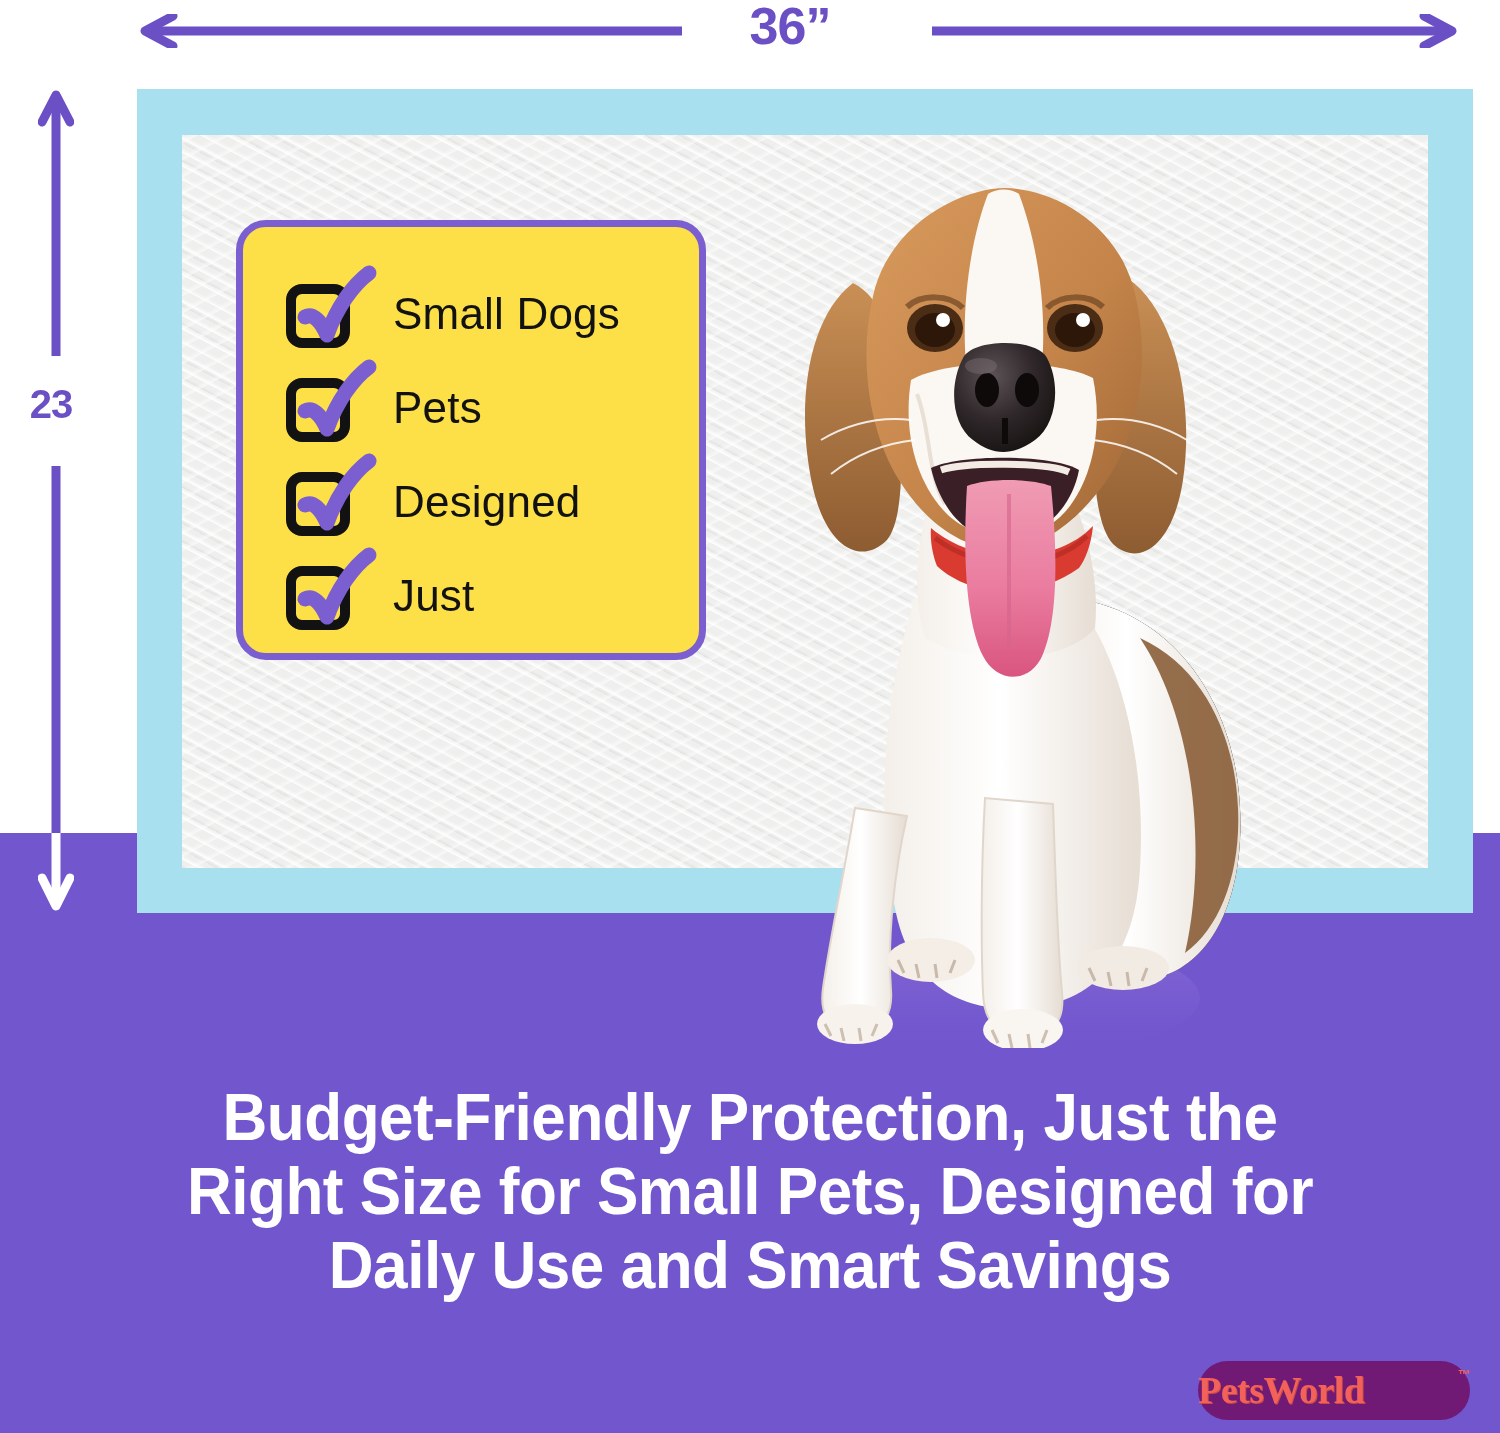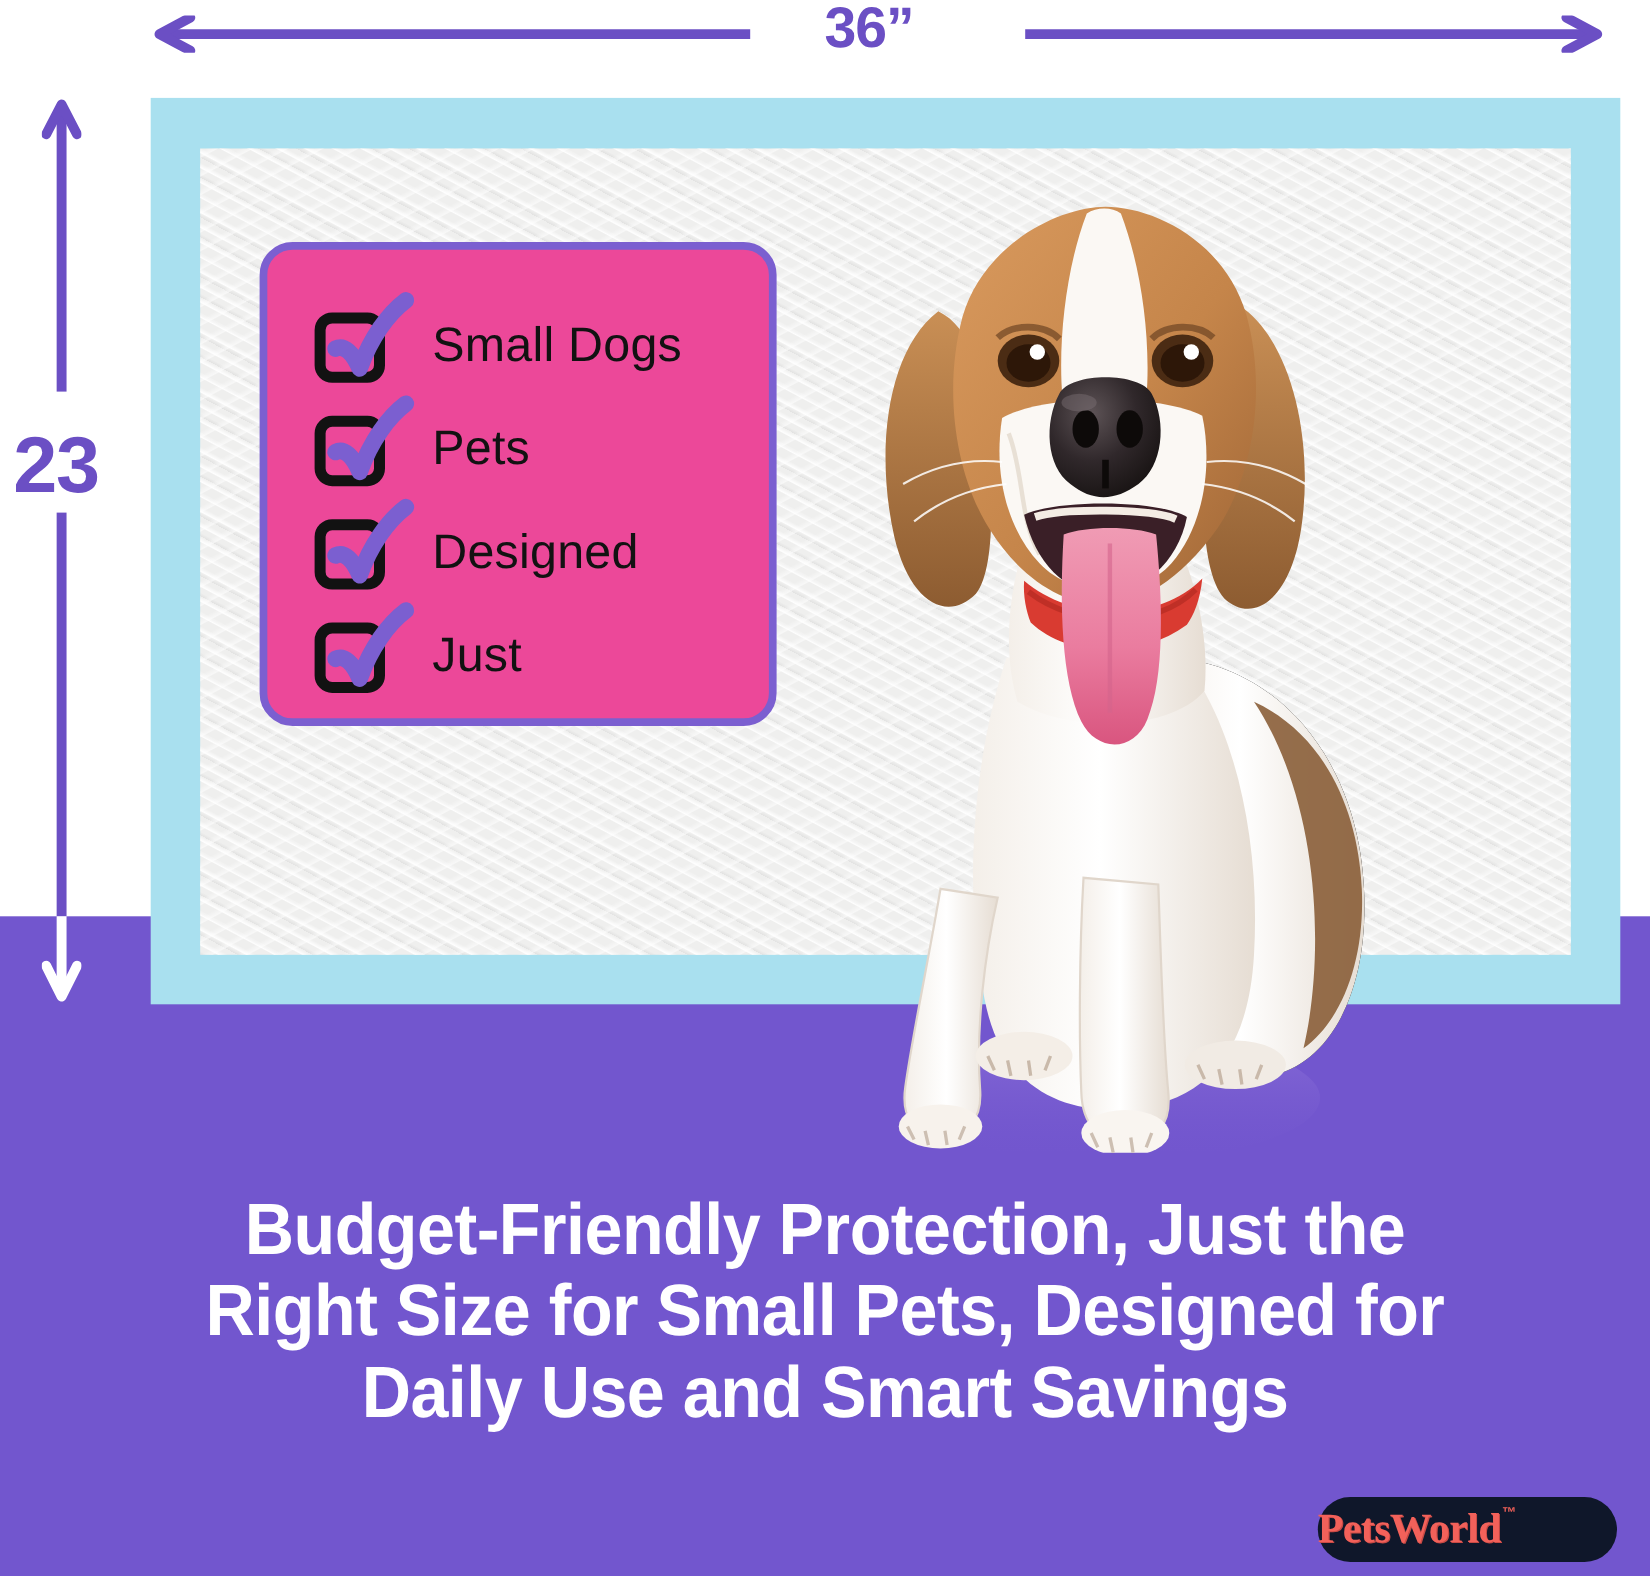--- a/index.html
+++ b/index.html
@@ -28,21 +28,21 @@
   .dim-label {
     position:absolute;
     color:#6B4FC4;
     font-weight:bold;
     letter-spacing:-1px;
   }
   #label-width {
     left:700px; top:-4px; font-size:52px; width:180px; text-align:center;
   }
   #label-height {
-    left:4px; top:382px; font-size:72px; width:94px; text-align:center;
+    left:4px; top:382px; font-size:40px; width:94px; text-align:center;
   }
 
   
   #pad {
     position:absolute;
     left:137px; top:89px; width:1336px; height:824px;
     background:#A9E0EF;
   }
   #pad-inner {
     position:absolute;
@@ -51,21 +51,21 @@
     background-image:
       repeating-linear-gradient(28deg, rgba(255,255,255,0) 0px, rgba(255,255,255,0) 7px, rgba(255,255,255,.95) 8px, rgba(255,255,255,0) 12px),
       repeating-linear-gradient(-28deg, rgba(255,255,255,0) 0px, rgba(255,255,255,0) 9px, rgba(255,255,255,.55) 10px, rgba(255,255,255,0) 15px),
       repeating-linear-gradient(28deg, rgba(190,190,190,.25) 0px, rgba(190,190,190,0) 3px, rgba(190,190,190,0) 16px);
   }
 
   
   #checklist-card {
     position:absolute;
     left:236px; top:220px; width:470px; height:440px;
-    background:#ec4899;
+    background:#fde047;
     border:7px solid #7B5FD0;
     border-radius:30px;
     padding:40px 0 0 46px;
   }
   .check-row {
     display:flex;
     align-items:center;
     height:94px;
   }
   .check-box {
@@ -98,25 +98,25 @@
     transform:scaleX(.94);
     letter-spacing:-.5px;
   }
   #headline div { white-space:nowrap; }
 
   
   #logo {
     position:absolute;
     left:1198px; top:1361px;
     width:272px; height:59px;
-    background:#0f172a;
+    background:#701a75;
     border-radius:30px;
     display:flex;
     align-items:center;
-    justify-content:flex-start;
+    justify-content:space-between;
   }
   #logo-text {
     font-family:"Liberation Serif", serif;
     font-weight:bold;
     font-size:38px;
     color:#F2615A;
     letter-spacing:-.5px;
     text-shadow:1px 1px 0 #C94A45;
     position:relative;
     top:-1px;

